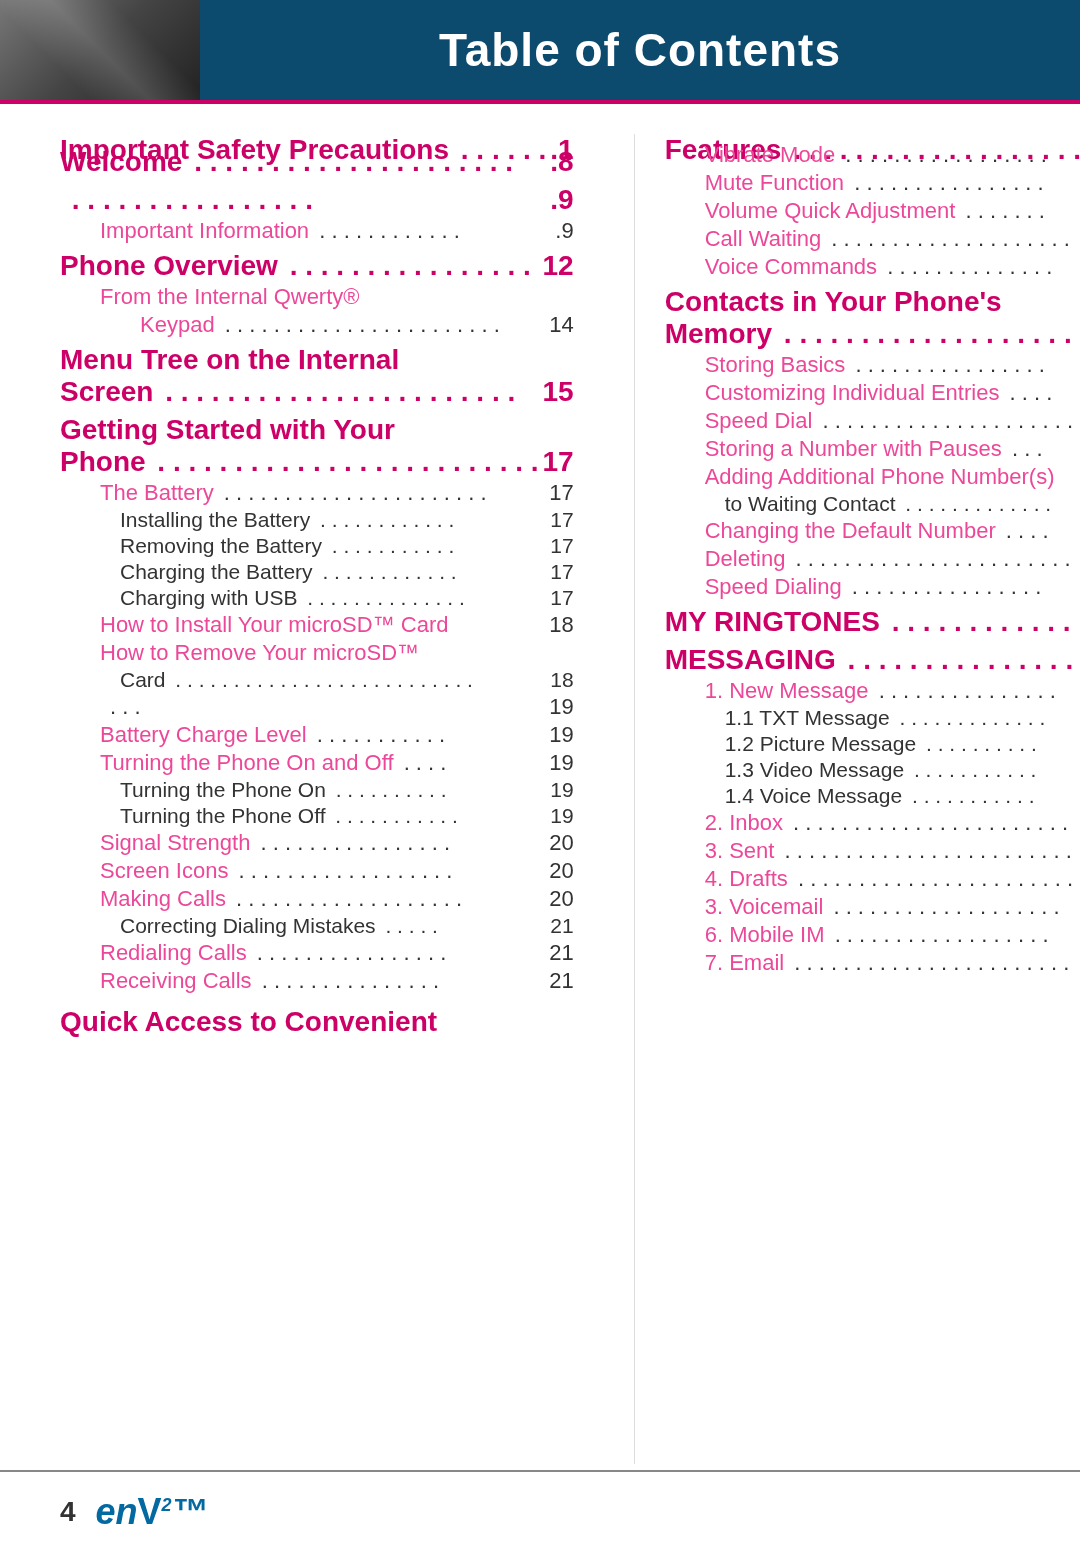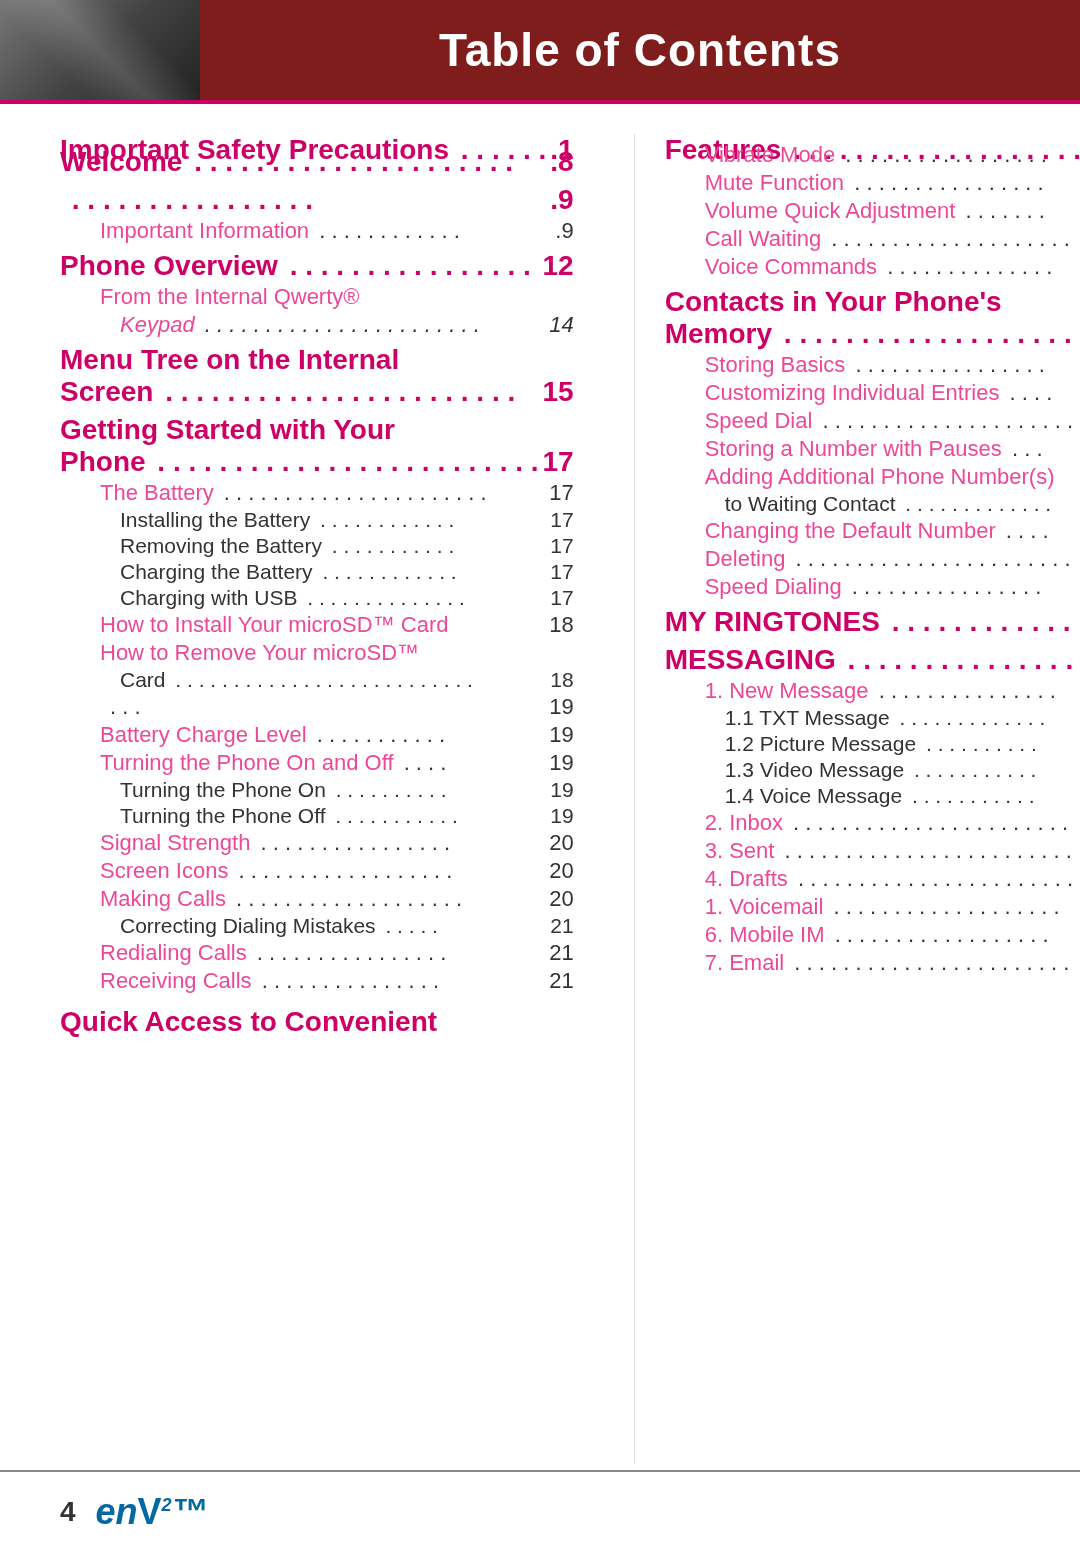--- a/index.html
+++ b/index.html
@@ -6,21 +6,21 @@
     body {
       width: 1080px;
       min-height: 1552px;
       background: #ffffff;
       font-family: Arial, Helvetica, sans-serif;
       position: relative;
     }
 
     
     .header {
-      background: #7f1d1d;
+      background: #0c4a6e;
       display: flex;
       align-items: center;
       height: 100px;
       padding: 0 0 0 0;
     }
     .header-image {
       width: 200px;
       height: 100px;
       background: linear-gradient(135deg, #888 0%, #555 40%, #333 70%, #666 100%);
       flex-shrink: 0;
@@ -240,21 +240,21 @@
       <span class="toc-major-block-dots">&nbsp;. . . . . . . . . . . . . . . .</span>
       <span class="toc-major-block-page">12</span>
     </div>
 
     <div class="toc-sub">
       <span class="toc-sub-label">From the Internal Qwerty®</span>
       <span class="toc-sub-dots"></span>
       <span class="toc-sub-page"></span>
     </div>
 
-    <div class="toc-sub" style="margin-left:60px;font-style:italic;">
+    <div class="toc-sub" style="margin-left:80px;">
       <span class="toc-sub-label">Keypad</span>
       <span class="toc-sub-dots">&nbsp;. . . . . . . . . . . . . . . . . . . . . . .</span>
       <span class="toc-sub-page">14</span>
     </div>
 
     <div class="spacer-sm"></div>
 
     <div>
       <div style="display:flex; align-items:baseline;">
         <span class="toc-major-block-text">Menu Tree on the Internal</span>
@@ -561,21 +561,21 @@
 
     </div>
 
     <div class="toc-sub">
       <span class="toc-sub-label">4. Drafts</span>
       <span class="toc-sub-dots">&nbsp;. . . . . . . . . . . . . . . . . . . . . . .</span>
 
     </div>
 
     <div class="toc-sub">
-      <span class="toc-sub-label">1. Voicemail</span>
+      <span class="toc-sub-label">3. Voicemail</span>
       <span class="toc-sub-dots">&nbsp;. . . . . . . . . . . . . . . . . . .</span>
 
     </div>
 
     <div class="toc-sub">
       <span class="toc-sub-label">6. Mobile IM</span>
       <span class="toc-sub-dots">&nbsp;. . . . . . . . . . . . . . . . . .</span>
 
     </div>
 

